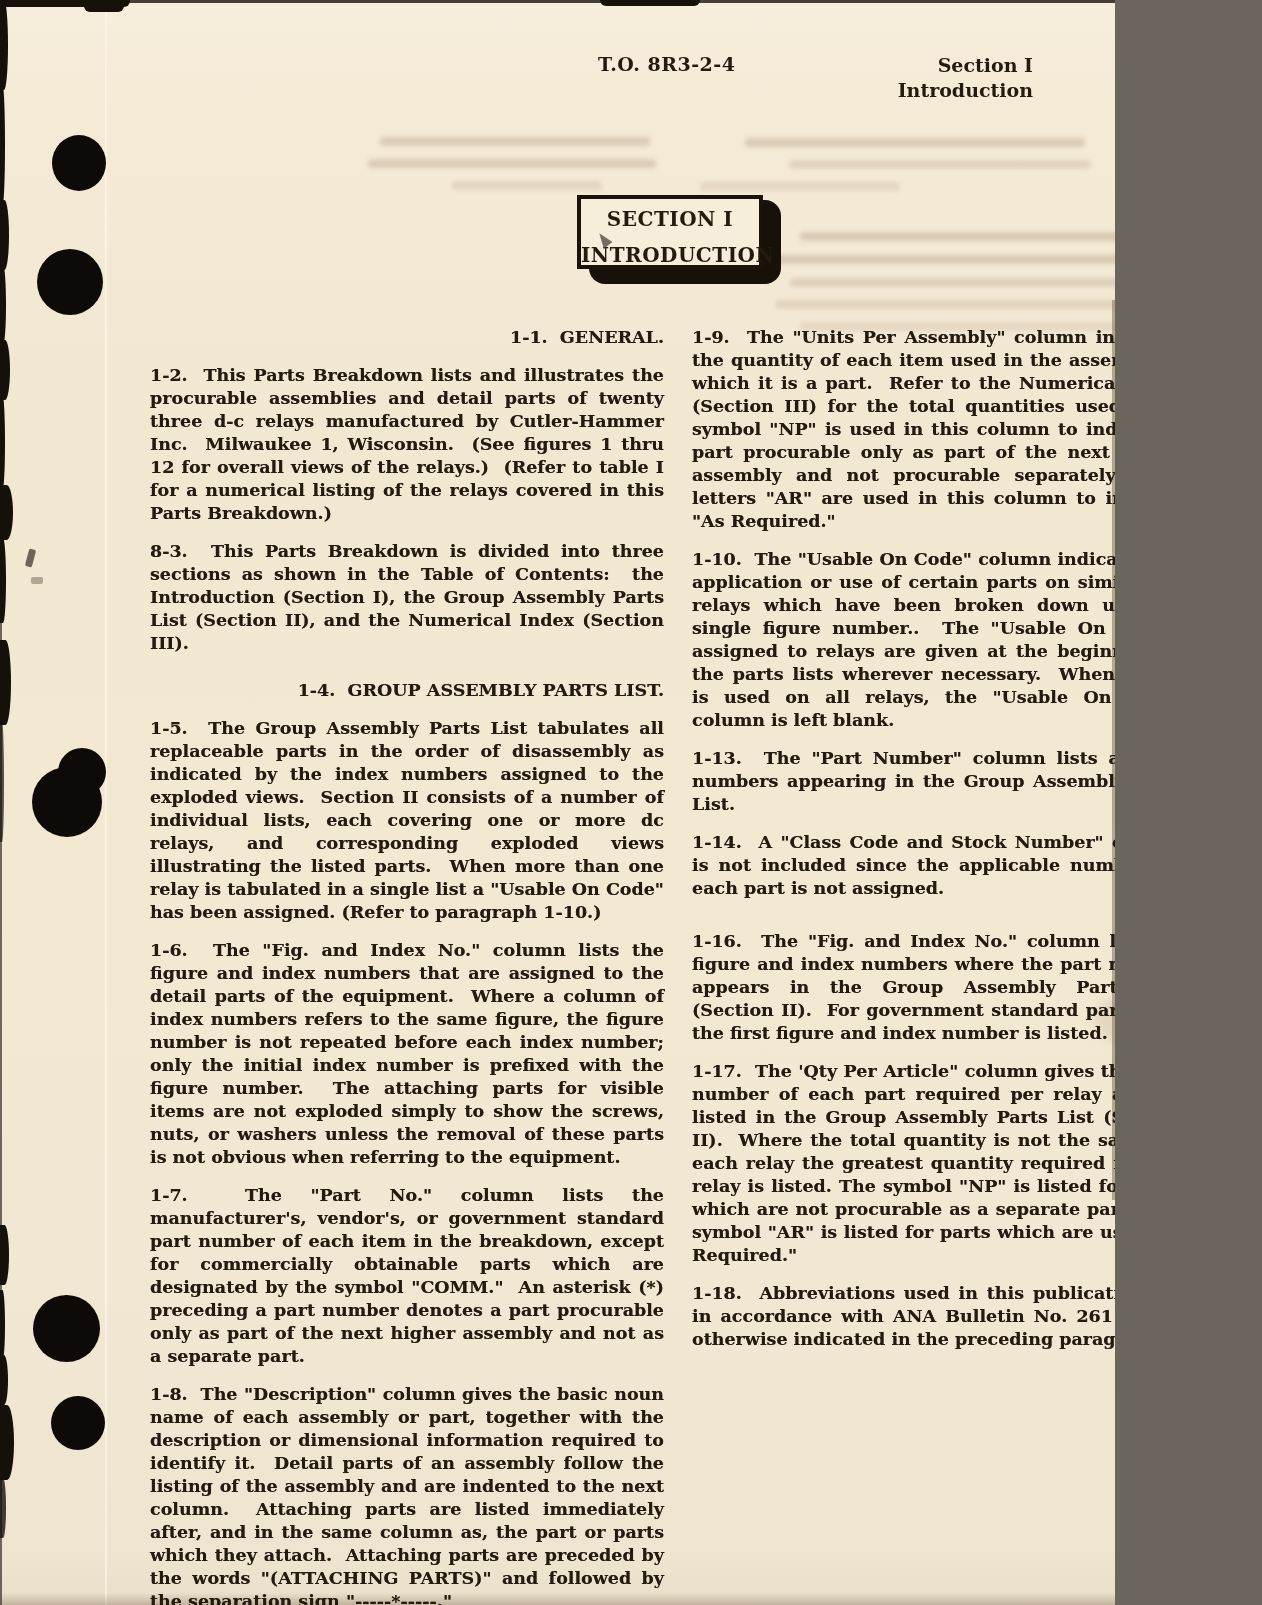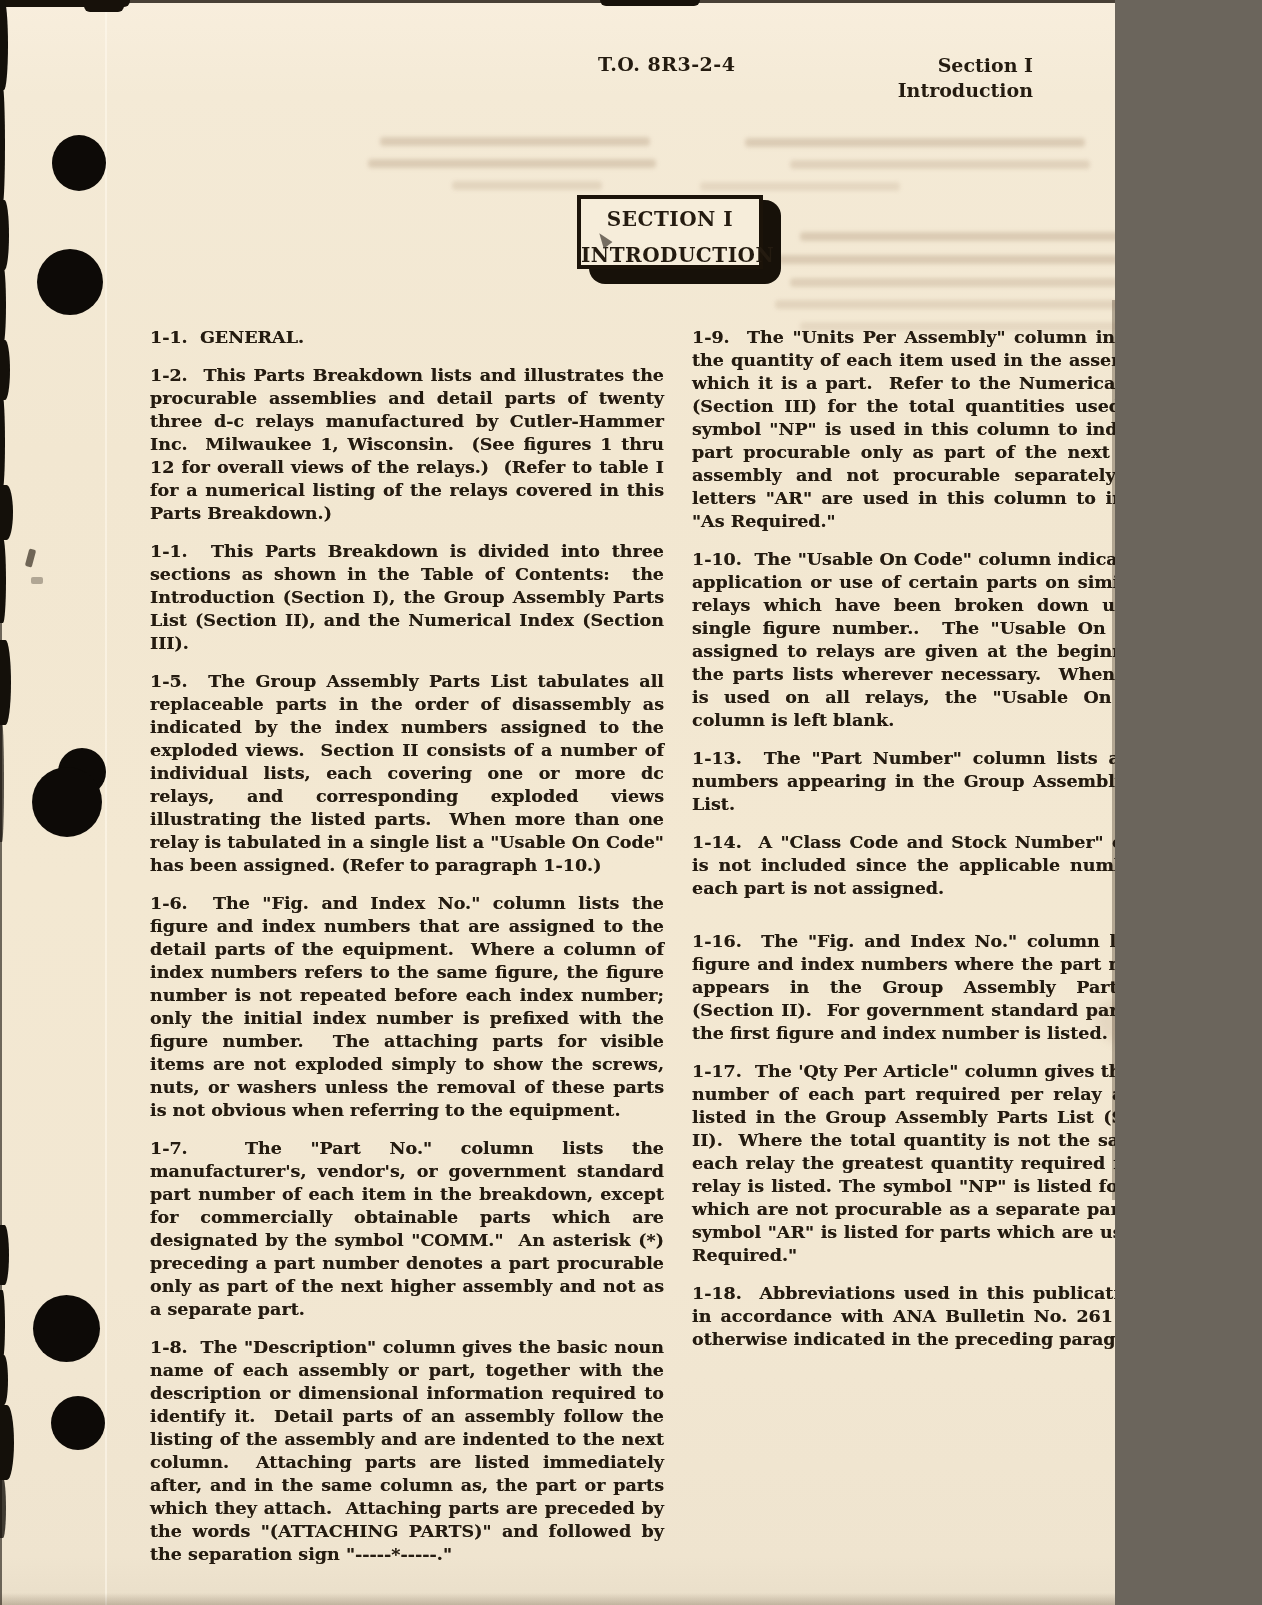--- a/index.html
+++ b/index.html
@@ -28,21 +28,21 @@
   .section-box{position:absolute;left:577px;top:195px;width:178px;height:60px;background:#f6edda;border:4px solid #1b1309;
     text-align:center;font-weight:bold;font-size:20px;letter-spacing:.5px;padding-top:6px;}
   .section-box .l1{margin-top:2px;}
   .section-box .l2{margin-top:12px;}
   .cursor-artifact{position:absolute;left:17px;top:33px;width:0;height:0;border-left:6px solid transparent;border-right:5px solid transparent;border-bottom:15px solid rgba(74,66,56,.75);transform:rotate(-38deg);}
   
   .col{position:absolute;top:326px;font-size:17.5px;line-height:23px;font-weight:bold;text-align:justify;}
   .col-left{left:150px;width:514px;}
   .col-right{left:692px;width:493px;}
   .para{margin:0 0 15px 0;white-space:pre-wrap;text-shadow:0 0 .5px rgba(36,27,16,.6);}
-  .heading{text-align:left;margin-top:24px;}
+  .heading{text-align:right;margin-top:24px;}
   .heading.first{margin-top:0;}
   .gap-lg{margin-top:30px;}
   .page-number{position:absolute;left:1194px;top:1528px;font-size:19px;font-weight:bold;}
   
   .gl{position:absolute;height:9px;border-radius:4px;background:rgba(151,120,88,.26);filter:blur(2px);}
   .smudge{position:absolute;border-radius:50%;}
   .speck{position:absolute;background:rgba(40,30,20,.65);border-radius:2px;}
 </style>
 </head>
 <body>
@@ -108,21 +108,22 @@
   <div class="box-shadow"></div>
   <div class="section-box">
     <div class="l1">SECTION I</div>
     <div class="cursor-artifact"></div>
     <div class="l2">INTRODUCTION</div>
   </div>
 
   <div class="col col-left">
     <p class="para heading first">1-1.  GENERAL.</p>
     <p class="para">1-2.  This Parts Breakdown lists and illustrates the procurable assemblies and detail parts of twenty three d-c relays manufactured by Cutler-Hammer Inc.  Milwaukee 1, Wisconsin.  (See figures 1 thru 12 for overall views of the relays.)  (Refer to table I for a numerical listing of the relays covered in this Parts Breakdown.)</p>
-    <p class="para">1-1.  This Parts Breakdown is divided into three sections as shown in the Table of Contents:  the Introduction (Section I), the Group Assembly Parts List (Section II), and the Numerical Index (Section III).</p>
+    <p class="para">8-3.  This Parts Breakdown is divided into three sections as shown in the Table of Contents:  the Introduction (Section I), the Group Assembly Parts List (Section II), and the Numerical Index (Section III).</p>
+    <p class="para heading">1-4.  GROUP ASSEMBLY PARTS LIST.</p>
     <p class="para">1-5.  The Group Assembly Parts List tabulates all replaceable parts in the order of disassembly as indicated by the index numbers assigned to the exploded views.  Section II consists of a number of individual lists, each covering one or more dc relays, and corresponding exploded views illustrating the listed parts.  When more than one relay is tabulated in a single list a "Usable On Code" has been assigned. (Refer to paragraph 1-10.)</p>
     <p class="para">1-6.  The "Fig. and Index No." column lists the figure and index numbers that are assigned to the detail parts of the equipment.  Where a column of index numbers refers to the same figure, the figure number is not repeated before each index number; only the initial index number is prefixed with the figure number.  The attaching parts for visible items are not exploded simply to show the screws, nuts, or washers unless the removal of these parts is not obvious when referring to the equipment.</p>
     <p class="para">1-7.  The "Part No." column lists the manufacturer's, vendor's, or government standard part number of each item in the breakdown, except for commercially obtainable parts which are designated by the symbol "COMM."  An asterisk (*) preceding a part number denotes a part procurable only as part of the next higher assembly and not as a separate part.</p>
     <p class="para">1-8.  The "Description" column gives the basic noun name of each assembly or part, together with the description or dimensional information required to identify it.  Detail parts of an assembly follow the listing of the assembly and are indented to the next column.  Attaching parts are listed immediately after, and in the same column as, the part or parts which they attach.  Attaching parts are preceded by the words "(ATTACHING PARTS)" and followed by the separation sign "-----*-----."</p>
   </div>
 
   <div class="col col-right">
     <p class="para">1-9.  The "Units Per Assembly" column indicates the quantity of each item used in the assembly of which it is a part.  Refer to the Numerical Index (Section III) for the total quantities used.  The symbol "NP" is used in this column to indicate a part procurable only as part of the next higher assembly and not procurable separately.  The letters "AR" are used in this column to indicate "As Required."</p>
     <p class="para">1-10.  The "Usable On Code" column indicates the application or use of certain parts on similar d-c relays which have been broken down under a single figure number..  The "Usable On Codes" assigned to relays are given at the beginning of the parts lists wherever necessary.  When a part is used on all relays, the "Usable On Code" column is left blank.</p>
     <p class="para">1-13.  The "Part Number" column lists all part numbers appearing in the Group Assembly Parts List.</p>

